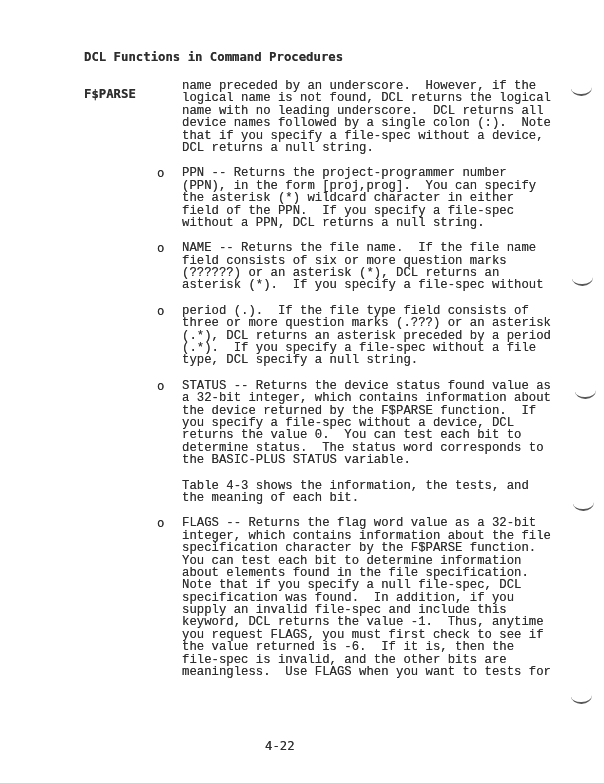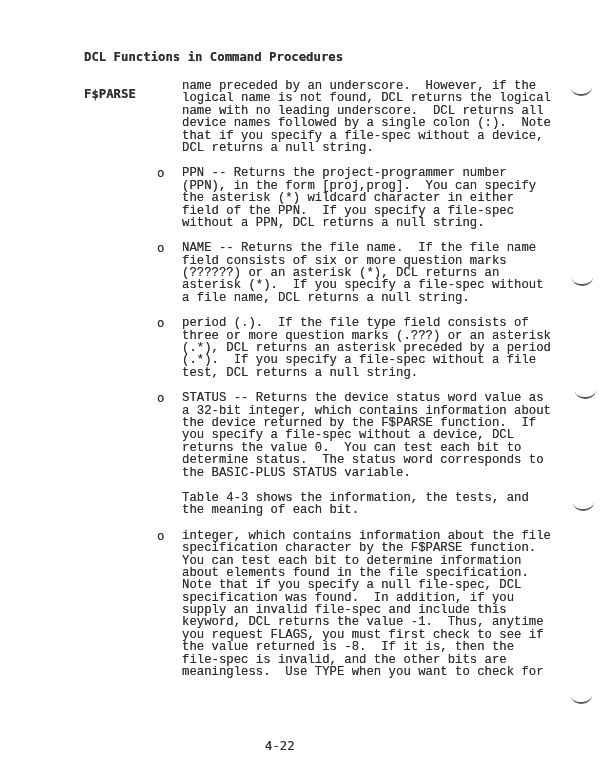--- a/index.html
+++ b/index.html
@@ -83,58 +83,58 @@
         <div class="line">the asterisk (*) wildcard character in either</div>
         <div class="line">field of the PPN.  If you specify a file-spec</div>
         <div class="line">without a PPN, DCL returns a null string.</div>
       </div>
       <div class="block">
         <span class="marker">o</span>
         <div class="line">NAME -- Returns the file name.  If the file name</div>
         <div class="line">field consists of six or more question marks</div>
         <div class="line">(??????) or an asterisk (*), DCL returns an</div>
         <div class="line">asterisk (*).  If you specify a file-spec without</div>
-        <div class="line">a file name, DCL returns a null string.</div>
       </div>
       <div class="block">
         <span class="marker">o</span>
         <div class="line">period (.).  If the file type field consists of</div>
         <div class="line">three or more question marks (.???) or an asterisk</div>
         <div class="line">(.*), DCL returns an asterisk preceded by a period</div>
         <div class="line">(.*).  If you specify a file-spec without a file</div>
-        <div class="line">test, DCL returns a null string.</div>
+        <div class="line">type, DCL specify a null string.</div>
       </div>
       <div class="block">
         <span class="marker">o</span>
-        <div class="line">STATUS -- Returns the device status word value as</div>
+        <div class="line">STATUS -- Returns the device status found value as</div>
         <div class="line">a 32-bit integer, which contains information about</div>
         <div class="line">the device returned by the F$PARSE function.  If</div>
         <div class="line">you specify a file-spec without a device, DCL</div>
         <div class="line">returns the value 0.  You can test each bit to</div>
         <div class="line">determine status.  The status word corresponds to</div>
         <div class="line">the BASIC-PLUS STATUS variable.</div>
       </div>
       <div class="block">
         <div class="line">Table 4-3 shows the information, the tests, and</div>
         <div class="line">the meaning of each bit.</div>
       </div>
       <div class="block">
         <span class="marker">o</span>
+        <div class="line">FLAGS -- Returns the flag word value as a 32-bit</div>
         <div class="line">integer, which contains information about the file</div>
         <div class="line">specification character by the F$PARSE function.</div>
         <div class="line">You can test each bit to determine information</div>
         <div class="line">about elements found in the file specification.</div>
         <div class="line">Note that if you specify a null file-spec, DCL</div>
         <div class="line">specification was found.  In addition, if you</div>
         <div class="line">supply an invalid file-spec and include this</div>
         <div class="line">keyword, DCL returns the value -1.  Thus, anytime</div>
         <div class="line">you request FLAGS, you must first check to see if</div>
-        <div class="line">the value returned is -8.  If it is, then the</div>
+        <div class="line">the value returned is -6.  If it is, then the</div>
         <div class="line">file-spec is invalid, and the other bits are</div>
-        <div class="line">meaningless.  Use TYPE when you want to check for</div>
+        <div class="line">meaningless.  Use FLAGS when you want to tests for</div>
       </div>
     </div>
 
   <div class="footer">4-22</div>
 
 <div class="margin-mark" style="left: 571px; top: 87px;"></div>
     <div class="margin-mark" style="left: 572px; top: 277px;"></div>
     <div class="margin-mark" style="left: 575px; top: 390px;"></div>
     <div class="margin-mark" style="left: 573px; top: 502px;"></div>
     <div class="margin-mark" style="left: 571px; top: 695px;"></div>

